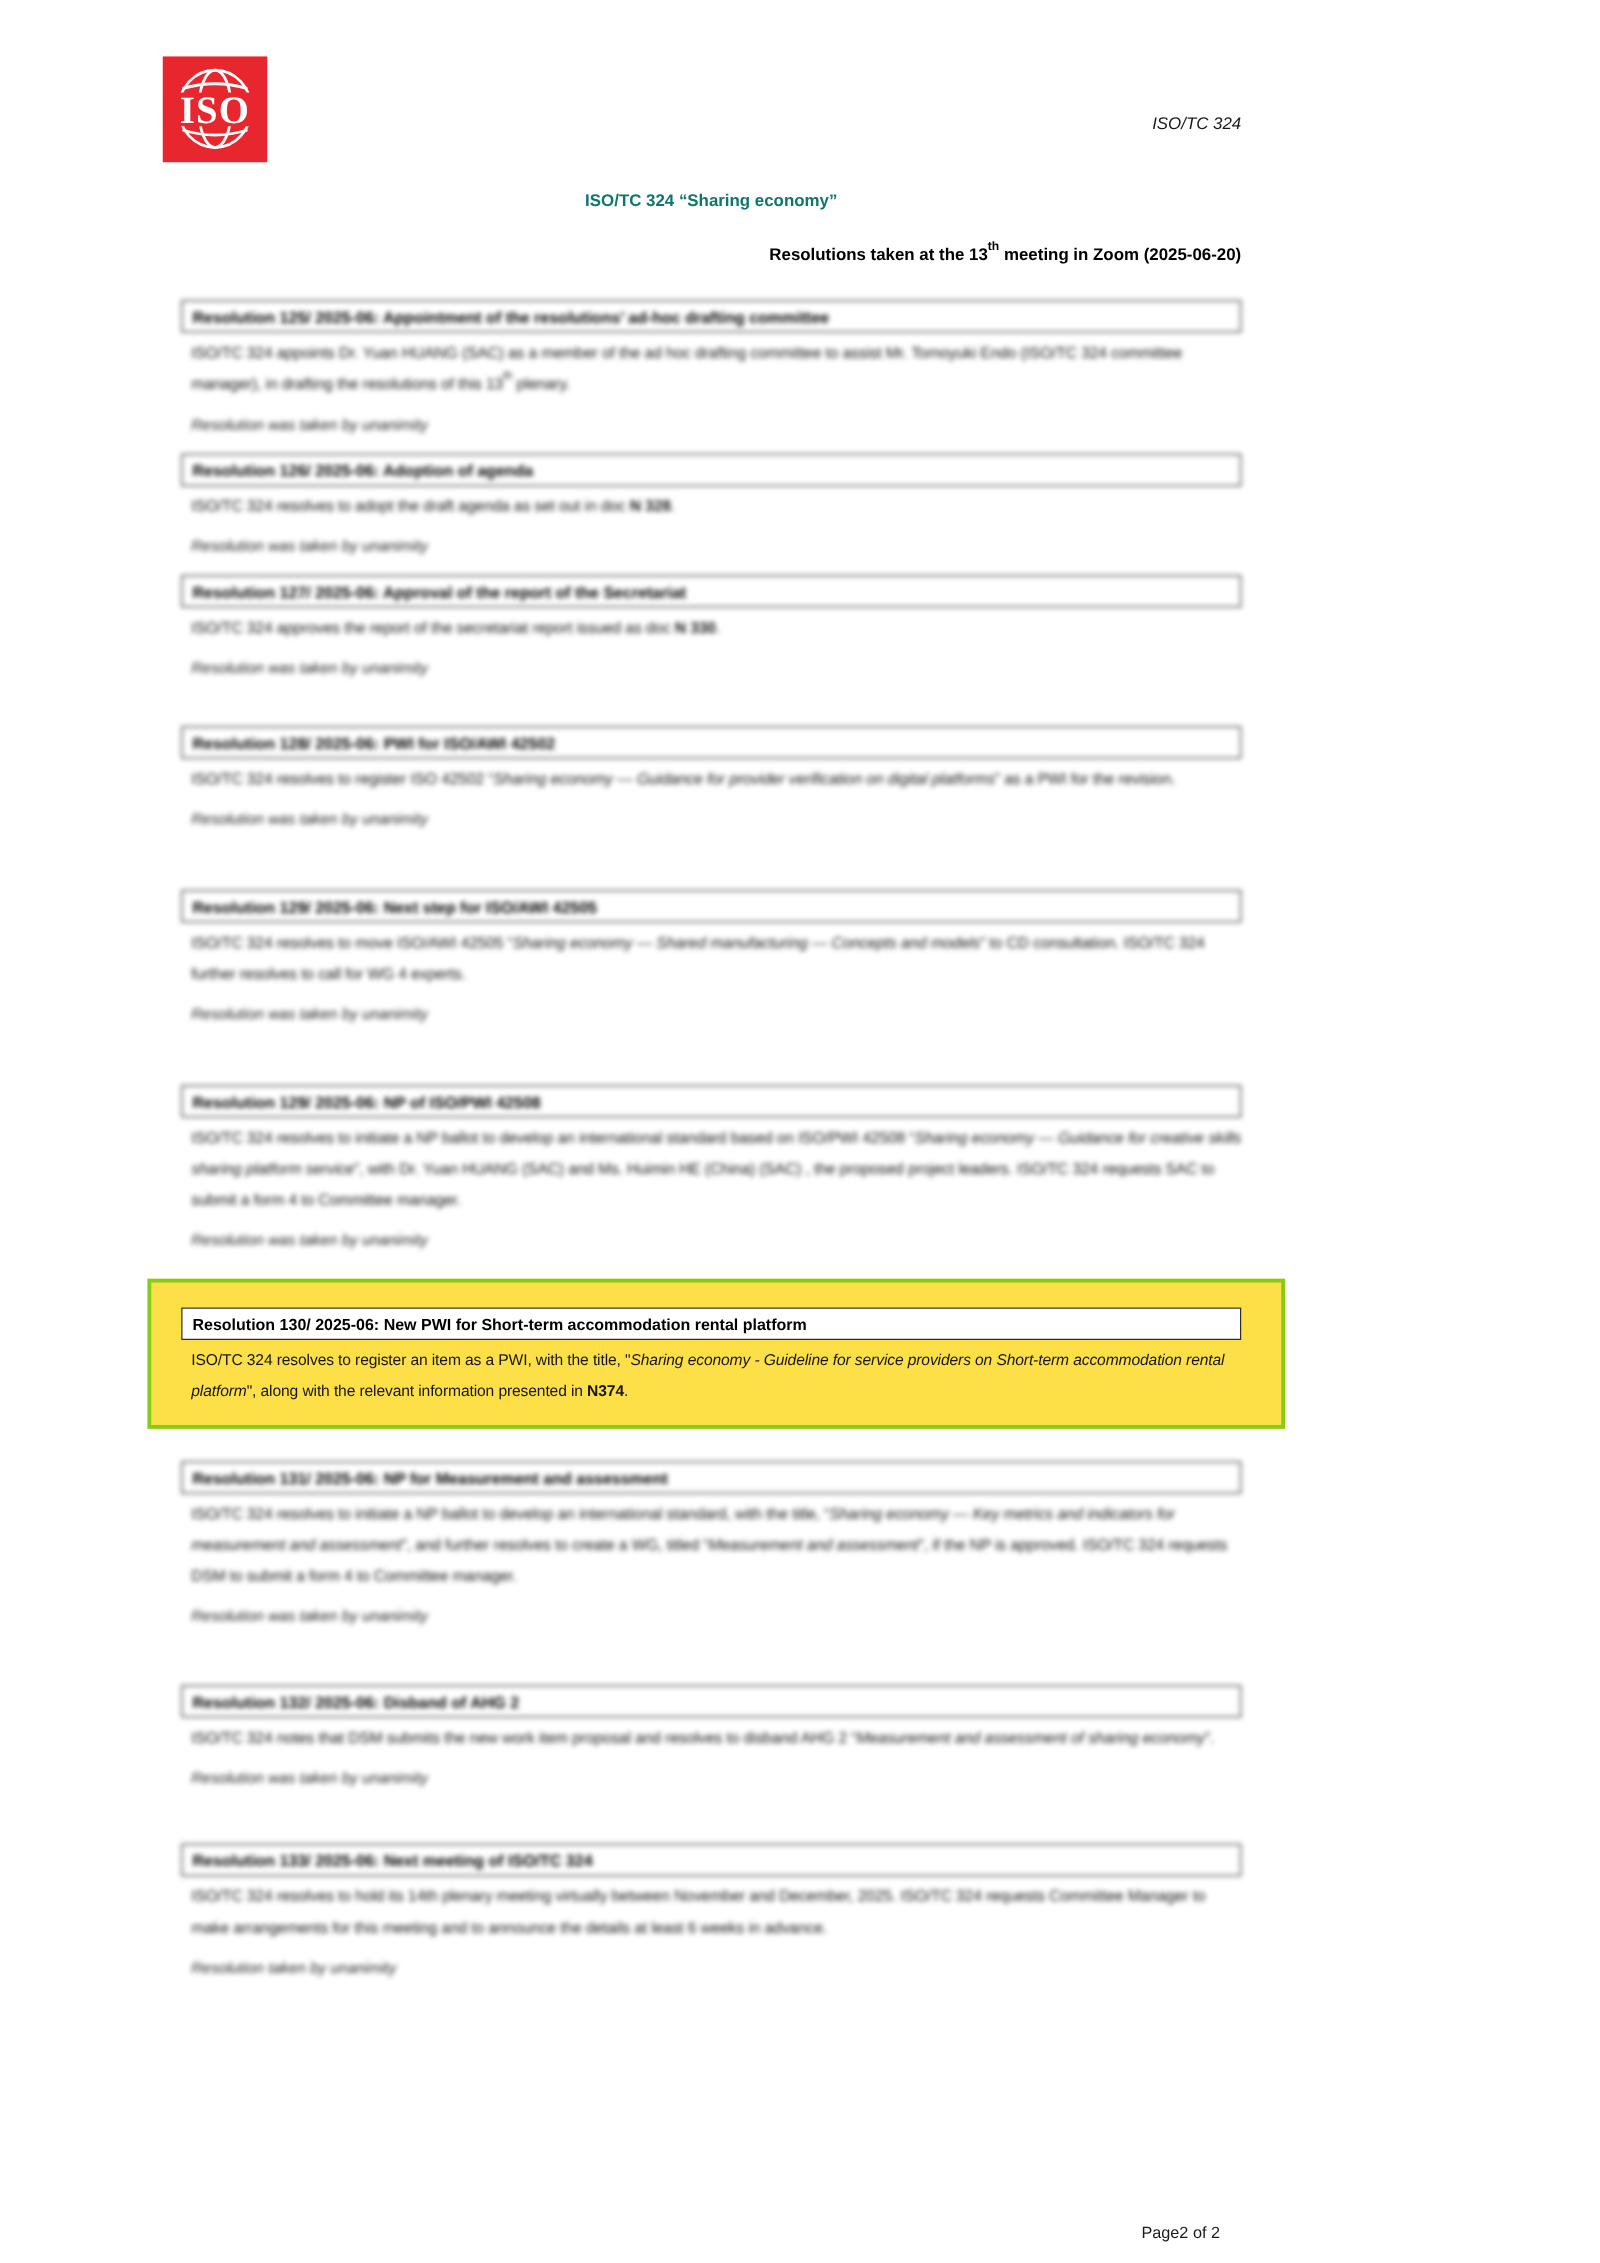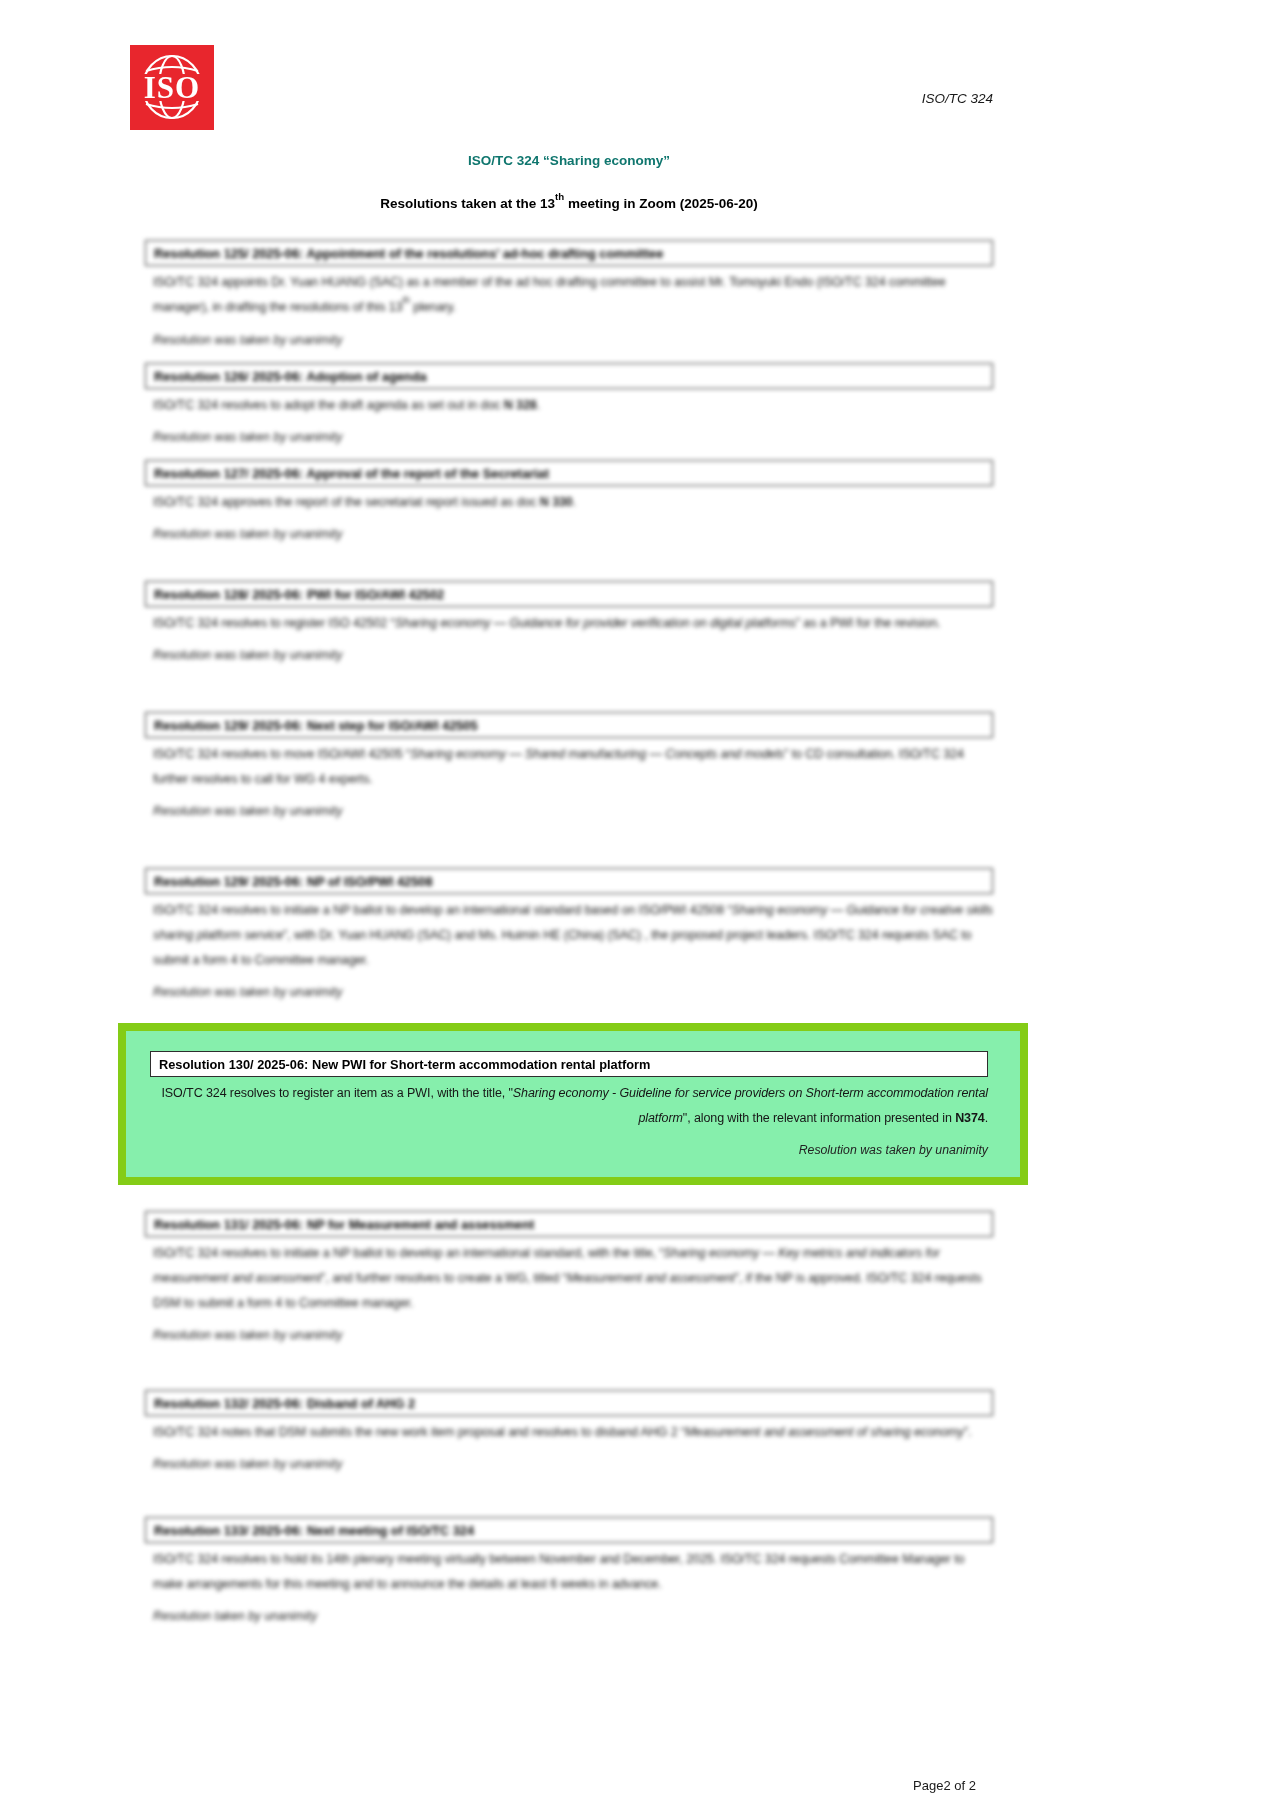--- a/index.html
+++ b/index.html
@@ -19,21 +19,21 @@
     background:transparent;line-height:1;padding:0 2px;
   }
   .doc-code{
     position:absolute;top:91px;right:287px;font-size:13.5px;color:#1a1a1a;font-style:italic;
   }
   .doc-title{
     position:absolute;top:153px;left:145px;width:848px;text-align:center;
     font-weight:bold;font-size:13.5px;color:#0f766e;
   }
   .doc-subtitle{
-    position:absolute;top:196px;left:145px;width:848px;text-align:center;
+    position:absolute;top:196px;left:145px;width:848px;text-align:right;
     font-weight:bold;font-size:13.5px;color:#000;
   }
   .doc-subtitle .sup, .res-body .sup{
     font-size:0.72em;position:relative;top:-0.85em;font-weight:inherit;
   }
   
   #resolutions{
     position:absolute;left:145px;top:240px;width:848px;
   }
   .res-section{margin-top:10px;}
@@ -54,22 +54,22 @@
   .res-body{
     margin:4px 0 0 8px;font-size:12.5px;line-height:25px;color:#161616;
     letter-spacing:-0.1px;
   }
   .res-body .it{font-style:italic;}
   .res-body .b{font-weight:bold;}
   .res-unanimity{
     margin:7px 0 0 8px;font-size:12.3px;font-style:italic;line-height:25px;color:#222;
   }
   .res-section.highlighted{
-    border:8px solid #84cc16;margin-left:-27px;margin-right:-35px;
-    padding:20px 32px 14px 24px;background:#86efac;text-align:right;
+    border:3px solid #84cc16;margin-left:-27px;margin-right:-35px;
+    padding:20px 32px 14px 24px;background:#fde047;
   }
   
   .page-footer{
     position:absolute;top:1738px;right:304px;font-size:13px;color:#1a1a1a;margin-top:40px;
   }
 </style>
 </head>
 <body>
 
 <div class="iso-logo">
@@ -139,21 +139,20 @@
     </div>
     <p class="res-body"><span class="">ISO/TC 324 resolves to initiate a NP ballot to develop an international standard based on ISO/PWI 42508 “</span><span class="it">Sharing economy — Guidance for creative skills sharing platform service</span><span class="">”, with Dr. Yuan HUANG (SAC) and Ms. Huimin HE (China) (SAC) , the proposed project leaders. ISO/TC 324 requests SAC to submit a form 4 to Committee manager.</span></p>
     <p class="res-unanimity">Resolution was taken by unanimity</p>
   </section>
 
   <section class="res-section highlighted">
     <div class="res-heading-box">
       <span class="res-heading">Resolution 130/ 2025-06: New PWI for Short-term accommodation rental platform</span>
     </div>
     <p class="res-body"><span class="">ISO/TC 324 resolves to register an item as a PWI, with the title, "</span><span class="it">Sharing economy - Guideline for service providers on Short-term accommodation rental platform</span><span class="">", along with the relevant information presented in </span><span class="b">N374</span><span class="">.</span></p>
-    <p class="res-unanimity">Resolution was taken by unanimity</p>
   </section>
 
   <section class="res-section blurred">
     <div class="res-heading-box">
       <span class="res-heading">Resolution 131/ 2025-06: NP for Measurement and assessment</span>
     </div>
     <p class="res-body"><span class="">ISO/TC 324 resolves to initiate a NP ballot to develop an international standard, with the title, “</span><span class="it">Sharing economy — Key metrics and indicators for measurement and assessment</span><span class="">”, and further resolves to create a WG, titled “</span><span class="it">Measurement and assessment</span><span class="">”, if the NP is approved.  ISO/TC 324 requests DSM to submit a form 4 to Committee manager.</span></p>
     <p class="res-unanimity">Resolution was taken by unanimity</p>
   </section>
 

